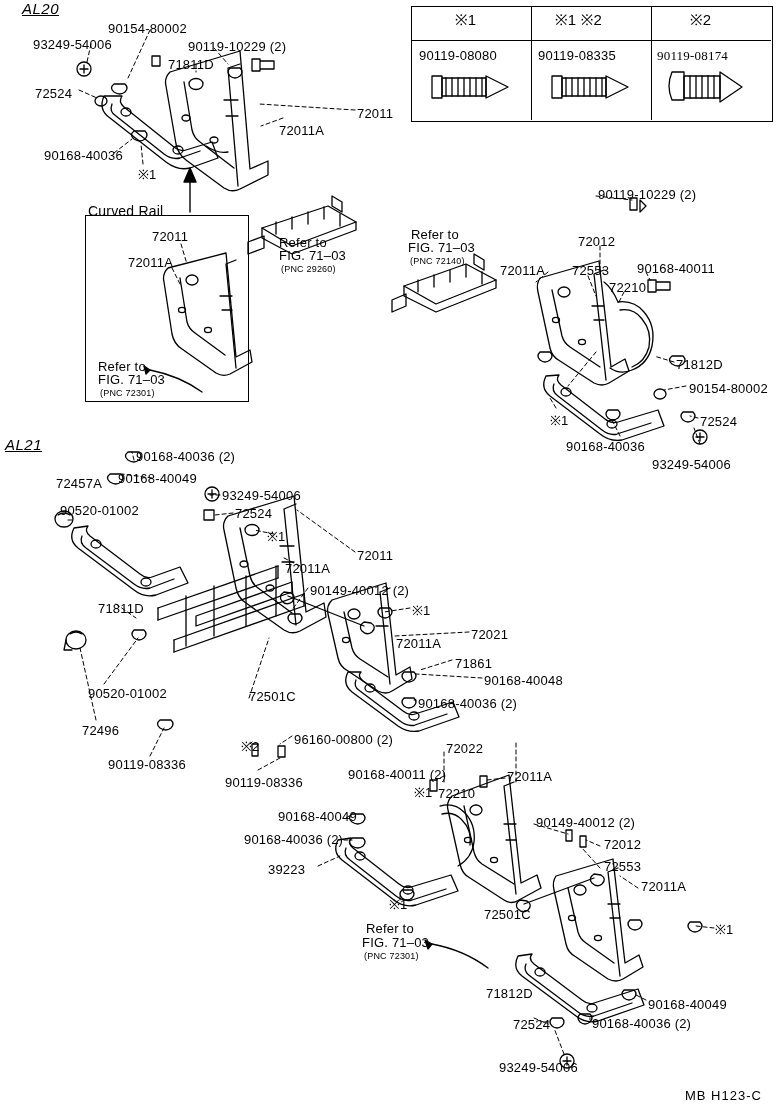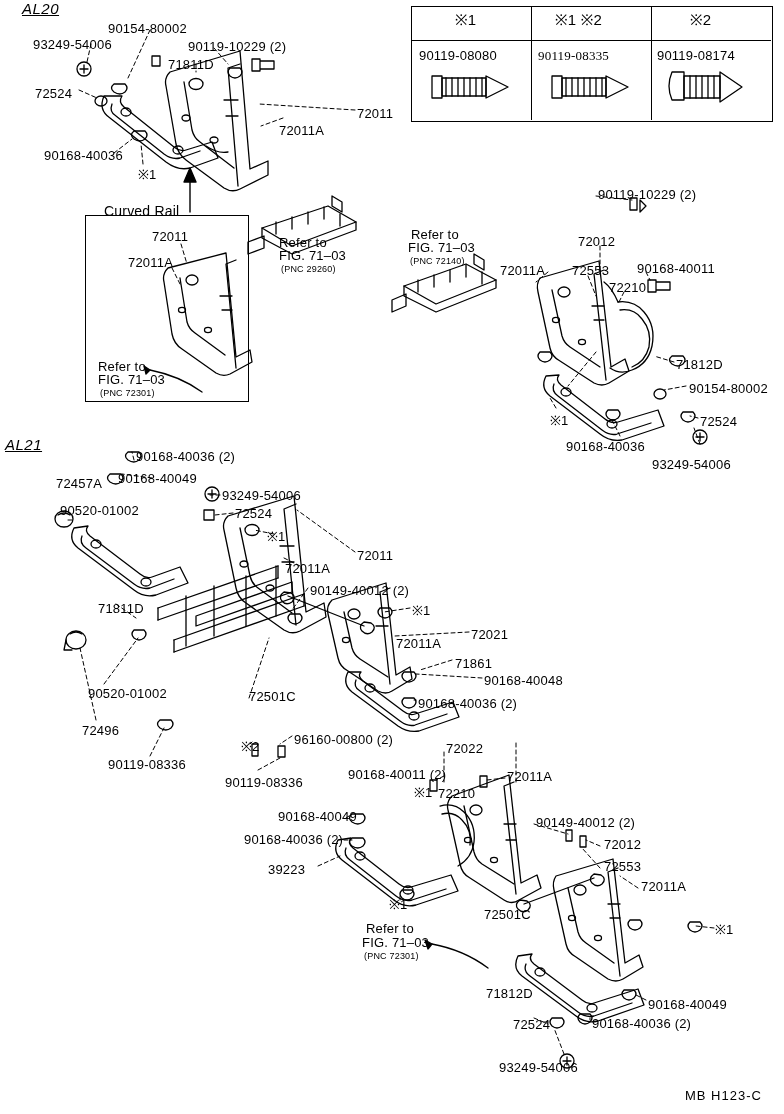--- a/index.html
+++ b/index.html
@@ -48,22 +48,22 @@
   <div class="box" style="left:411px;top:6px;width:360px;height:114px;"></div>
   <div class="boxline" style="left:411px;top:40px;width:360px;height:1.4px;"></div>
   <div class="boxline" style="left:531px;top:6px;width:1.4px;height:114px;"></div>
   <div class="boxline" style="left:651px;top:6px;width:1.4px;height:114px;"></div>
 
   <div class="lbl" style="left:455px;top:13px;font-size:15px;">※1</div>
   <div class="lbl" style="left:555px;top:13px;font-size:15px;">※1 ※2</div>
   <div class="lbl" style="left:690px;top:13px;font-size:15px;">※2</div>
 
   <div class="lbl" style="left:419px;top:49px;">90119-08080</div>
-  <div class="lbl" style="left:538px;top:49px;font-family:Liberation Serif, serif;">90119-08335</div>
-  <div class="lbl" style="left:657px;top:49px;">90119-08174</div>
+  <div class="lbl" style="left:538px;top:49px;">90119-08335</div>
+  <div class="lbl" style="left:657px;top:49px;font-family:Liberation Serif, serif;">90119-08174</div>
 
   <div class="box" style="left:85px;top:215px;width:162px;height:185px;"></div>
 
   <div class="lbl grp" style="left:22px;top:2px;">AL20</div>
   <div class="lbl grp" style="left:5px;top:438px;">AL21</div>
 
   <div class="foot" style="left:685px;top:1088px;">MB H123-C</div>
 
   <svg class="art" viewBox="0 0 784 1114">
     <g fill="none" stroke="#000" stroke-width="1.3" stroke-linejoin="round" stroke-linecap="round">
@@ -387,21 +387,21 @@
   <div class="lbl" style="left:33px;top:38px;">93249-54006</div>
   <div class="lbl" style="left:108px;top:22px;">90154-80002</div>
   <div class="lbl" style="left:188px;top:40px;">90119-10229 (2)</div>
   <div class="lbl" style="left:168px;top:58px;">71811D</div>
   <div class="lbl" style="left:35px;top:87px;">72524</div>
   <div class="lbl" style="left:357px;top:107px;">72011</div>
   <div class="lbl" style="left:279px;top:124px;">72011A</div>
   <div class="lbl" style="left:44px;top:149px;">90168-40036</div>
   <div class="lbl" style="left:138px;top:168px;">※1</div>
 
-  <div class="lbl" style="left:104px;top:204px;font-size:14px;">Curved Rail</div>
+  <div class="lbl" style="left:88px;top:204px;font-size:14px;">Curved Rail</div>
   <div class="lbl" style="left:152px;top:230px;">72011</div>
   <div class="lbl" style="left:128px;top:256px;">72011A</div>
 
   <div class="lbl" style="left:279px;top:236px;">Refer to</div>
   <div class="lbl" style="left:279px;top:249px;">FIG. 71–03</div>
   <div class="lbl tiny" style="left:281px;top:264px;">(PNC 29260)</div>
 
   <div class="lbl" style="left:98px;top:360px;">Refer to</div>
   <div class="lbl" style="left:98px;top:373px;">FIG. 71–03</div>
   <div class="lbl tiny" style="left:100px;top:388px;">(PNC 72301)</div>

